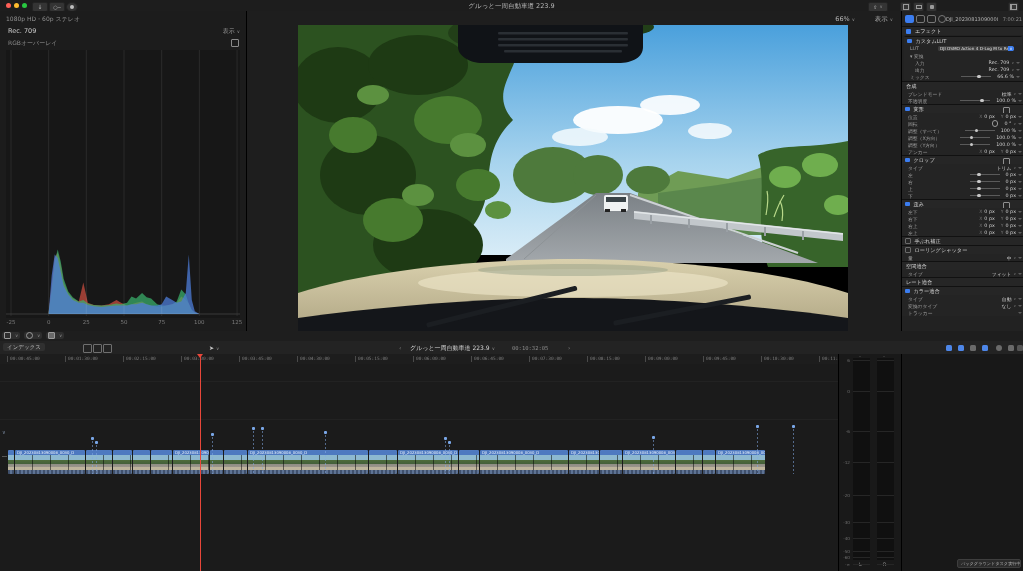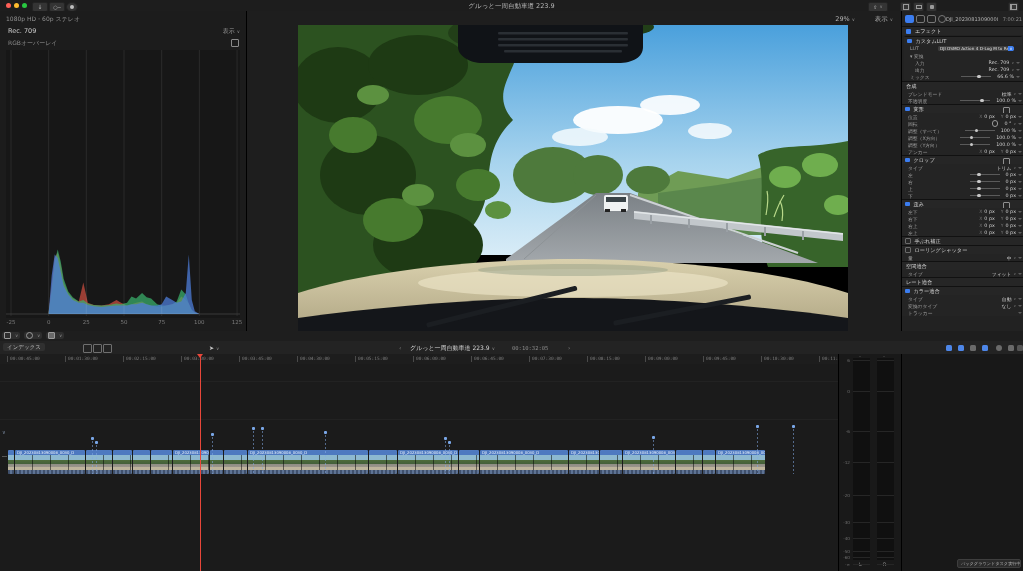--- a/index.html
+++ b/index.html
@@ -164,21 +164,21 @@
       <div class="abs haxis" style="left: 42.67px;">0</div>
       <div class="abs haxis" style="left: 80.34px;">25</div>
       <div class="abs haxis" style="left: 118.01px;">50</div>
       <div class="abs haxis" style="left: 155.68px;">75</div>
       <div class="abs haxis" style="left: 193.35px;">100</div>
       <div class="abs haxis" style="left: 231.02px;">125</div>
     </div>
 </div>
 
 <div id="viewer" class="abs">
-  <div id="viewer-zoom" class="abs"><span>29%</span><span class="chev">∨</span></div>
+  <div id="viewer-zoom" class="abs"><span>66%</span><span class="chev">∨</span></div>
   <div id="viewer-view" class="abs"><span>表示</span><span class="chev">∨</span></div>
 
   <div id="video" class="abs">
     <svg viewBox="0 0 550 306" width="550" height="306">
       <defs>
         <linearGradient id="skyg" x1="0" y1="0" x2="0" y2="1">
           <stop offset="0" stop-color="#4aa0dc"></stop>
             <stop offset="0.6" stop-color="#a8d4ee"></stop>
             <stop offset="1" stop-color="#d8ecf7"></stop>
         </linearGradient>

